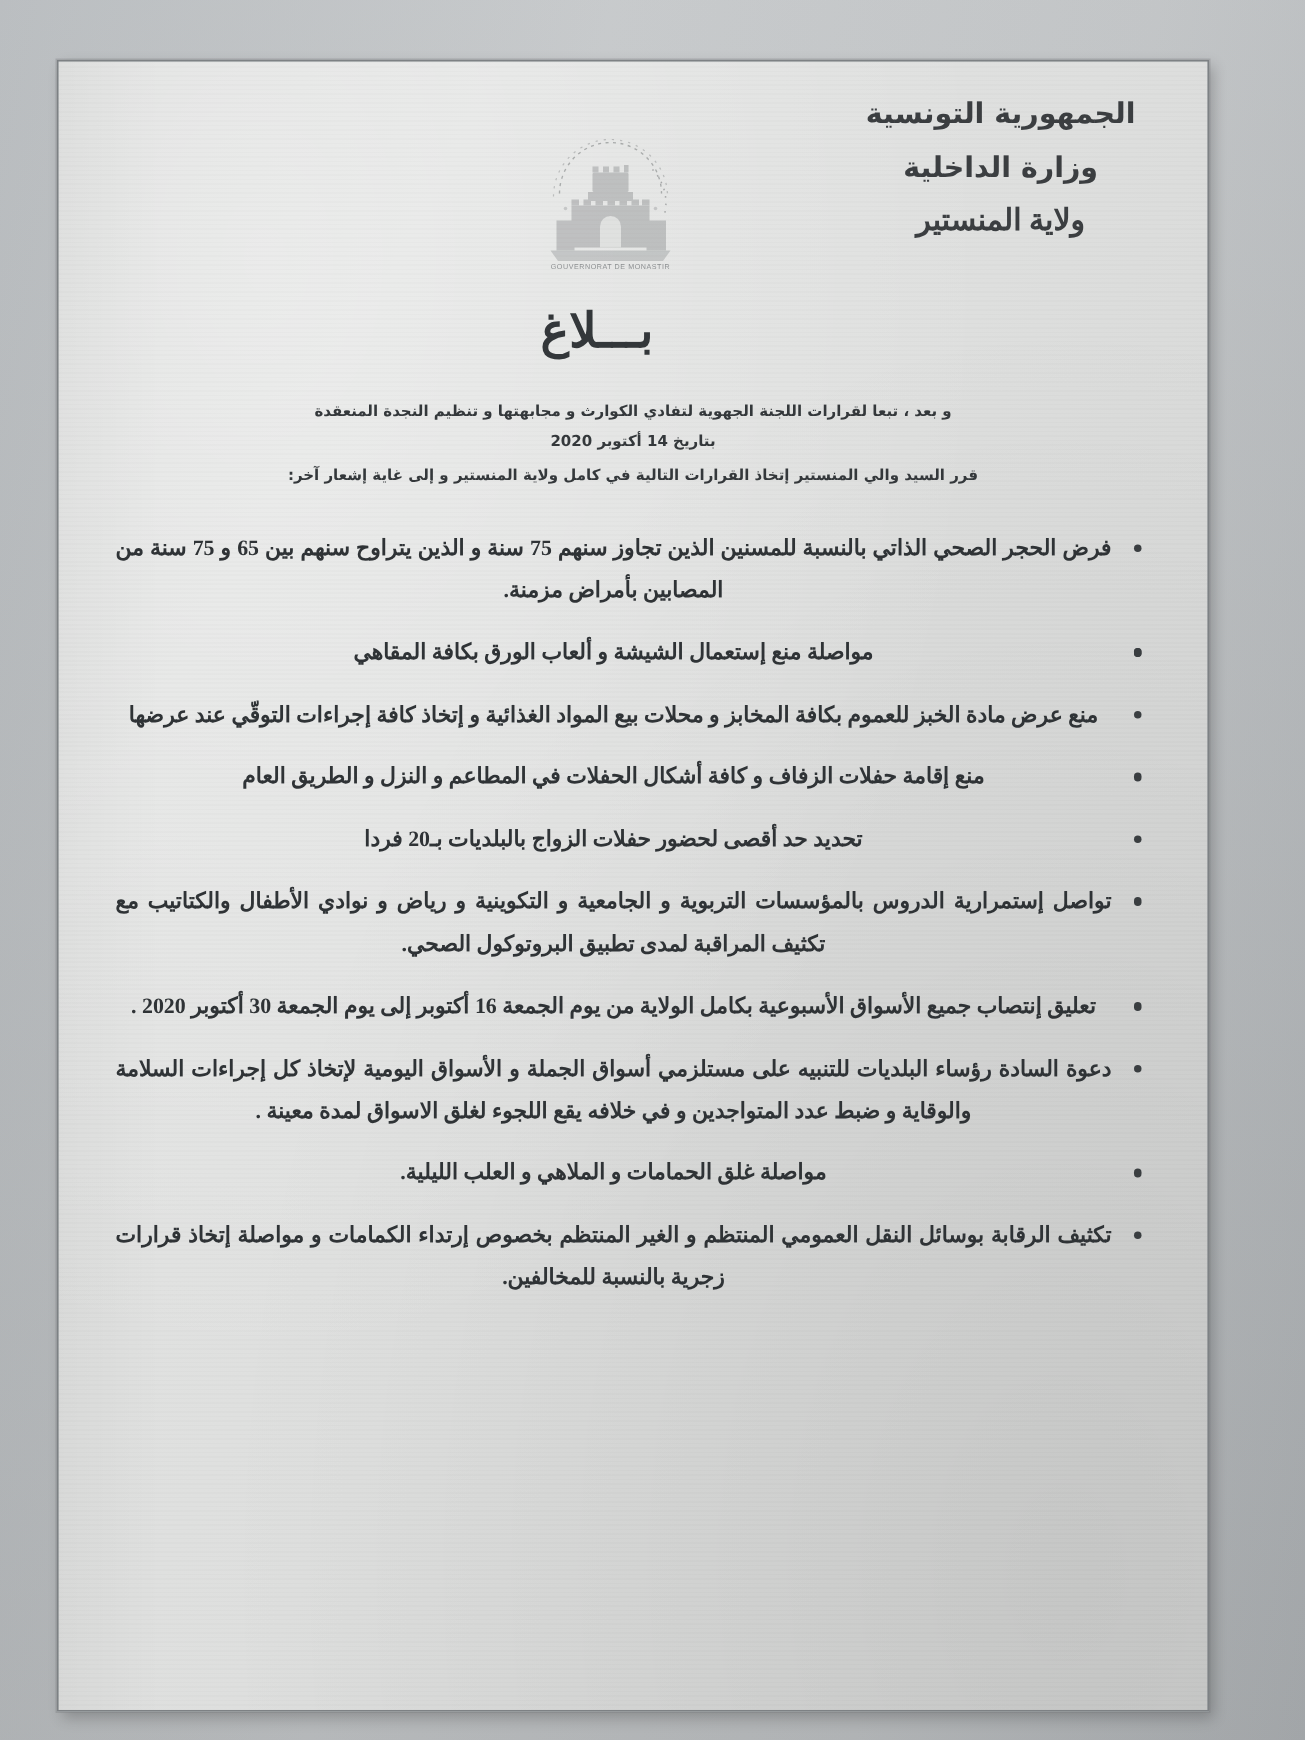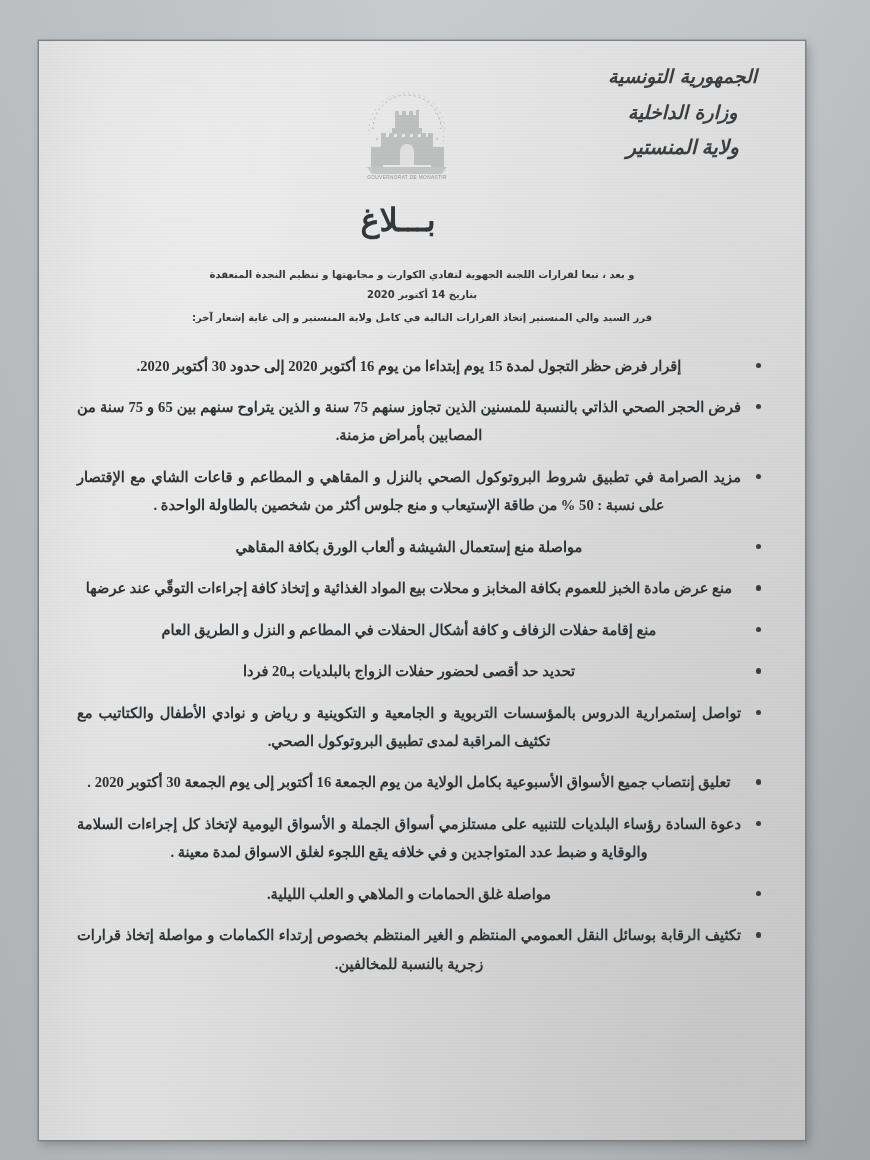--- a/index.html
+++ b/index.html
@@ -75,21 +75,20 @@
     right: 14px;
     top: 4px;
     text-align: center;
     line-height: 1.05;
   }
   .ministry-line {
     font-family: "DejaVu Sans", "Liberation Sans", sans-serif;
     font-weight: bold;
     color: #3b3e41;
     letter-spacing: 0px;
-    font-style: italic;
   }
   .ml-1 { font-size: 19px; margin-bottom: 16px; }
   .ml-2 { font-size: 19px; margin-bottom: 14px; margin-top: 16px; }
   .ml-3 {
     font-size: 20px;
     font-family: "Liberation Serif", "DejaVu Serif", serif;
     font-weight: bold;
   }
 
   
@@ -253,29 +252,24 @@
 
     <div class="intro">
       <p class="l1">و بعد ، تبعا لقرارات اللجنة الجهوية لتفادي الكوارث و مجابهتها و تنظيم النجدة المنعقدة</p>
       <p class="l2">بتاريخ 14 أكتوبر 2020</p>
       <p class="l3">قرر السيد والي المنستير إتخاذ القرارات التالية في كامل ولاية المنستير و إلى غاية إشعار آخر:</p>
     </div>
 
     <ul class="decisions">
       <li class="decision-item">
         <span class="bullet"></span>
-        <span>إقرار فرض حظر التجول لمدة 15 يوم إبتداءا من يوم 16 أكتوبر 2020 إلى حدود 30 أكتوبر 2020.</span>
-      </li>
-      <li class="decision-item">
-        <span class="bullet"></span>
         <span>فرض الحجر الصحي الذاتي بالنسبة للمسنين الذين تجاوز سنهم 75 سنة و الذين يتراوح سنهم بين 65 و 75 سنة من المصابين بأمراض مزمنة.</span>
       </li>
       <li class="decision-item">
         <span class="bullet"></span>
-        <span>مزيد الصرامة في تطبيق شروط البروتوكول الصحي بالنزل و المقاهي و المطاعم و قاعات الشاي مع الإقتصار على نسبة : 50 % من طاقة الإستيعاب و منع جلوس أكثر من شخصين بالطاولة الواحدة .</span>
       </li>
       <li class="decision-item short">
         <span class="bullet"></span>
         <span>مواصلة منع إستعمال الشيشة و ألعاب الورق بكافة المقاهي</span>
       </li>
       <li class="decision-item">
         <span class="bullet"></span>
         <span>منع عرض مادة الخبز للعموم بكافة المخابز و محلات بيع المواد الغذائية و إتخاذ كافة إجراءات التوقّي عند عرضها</span>
       </li>
       <li class="decision-item short">

